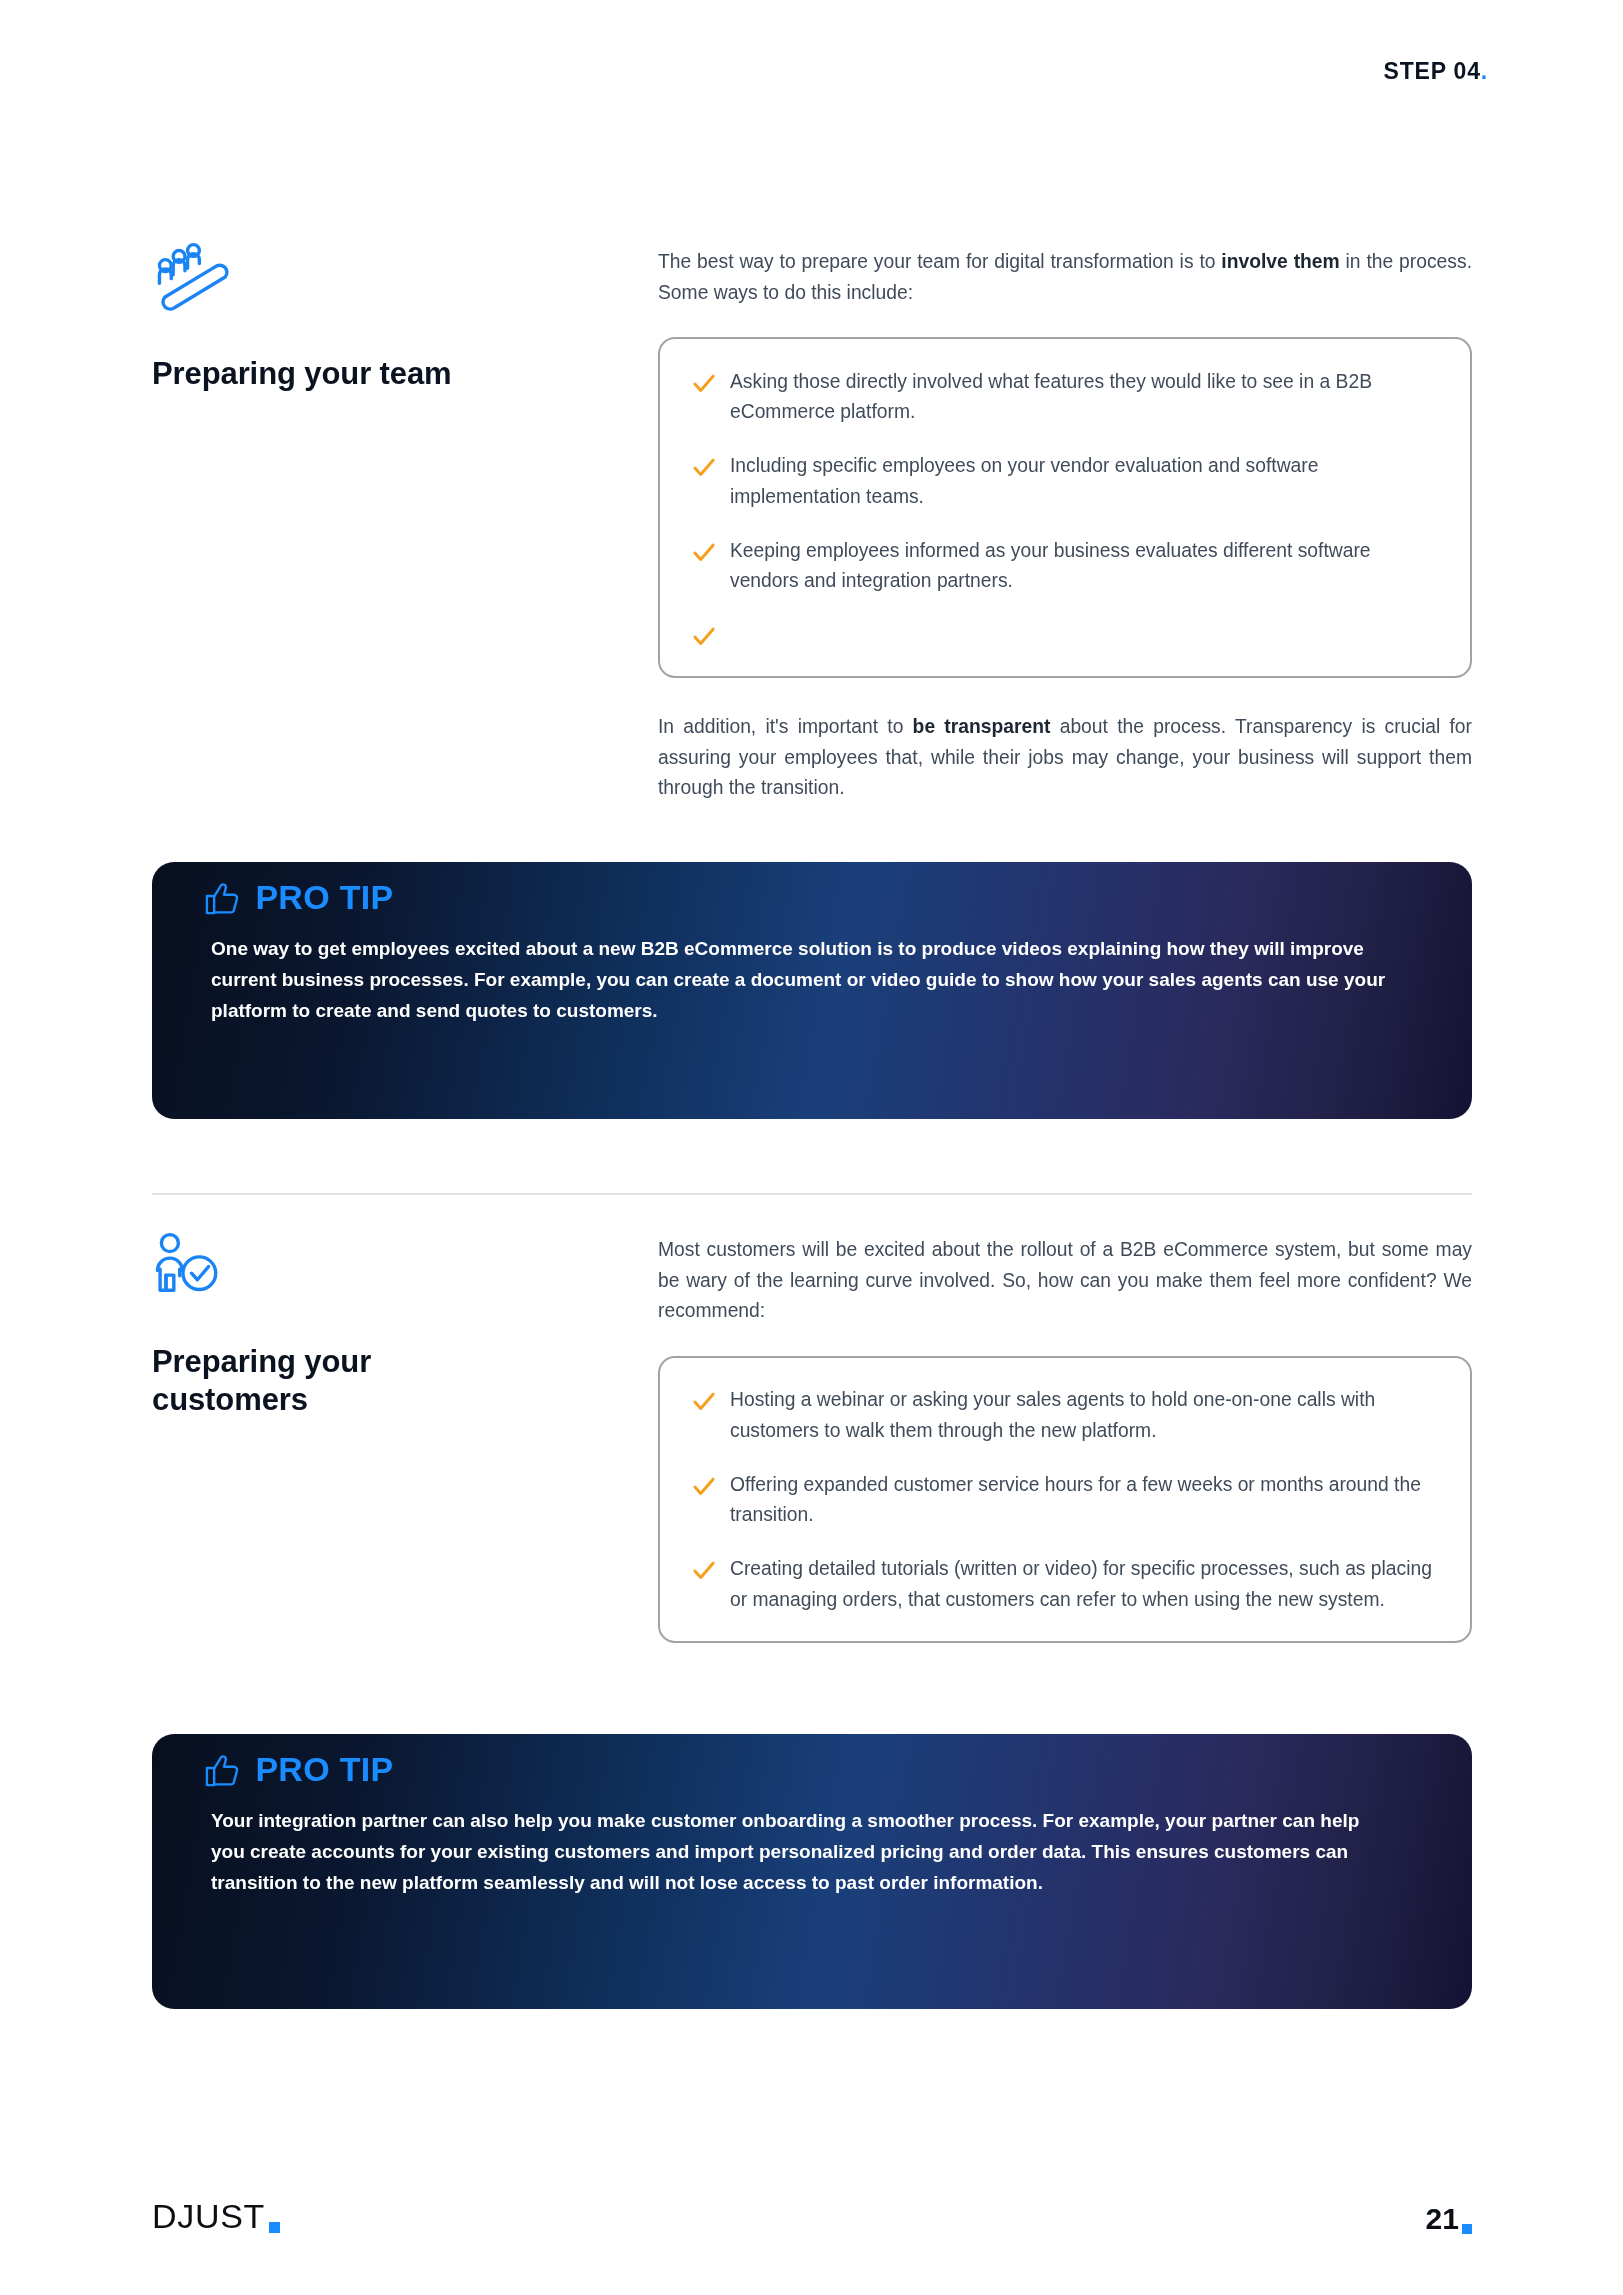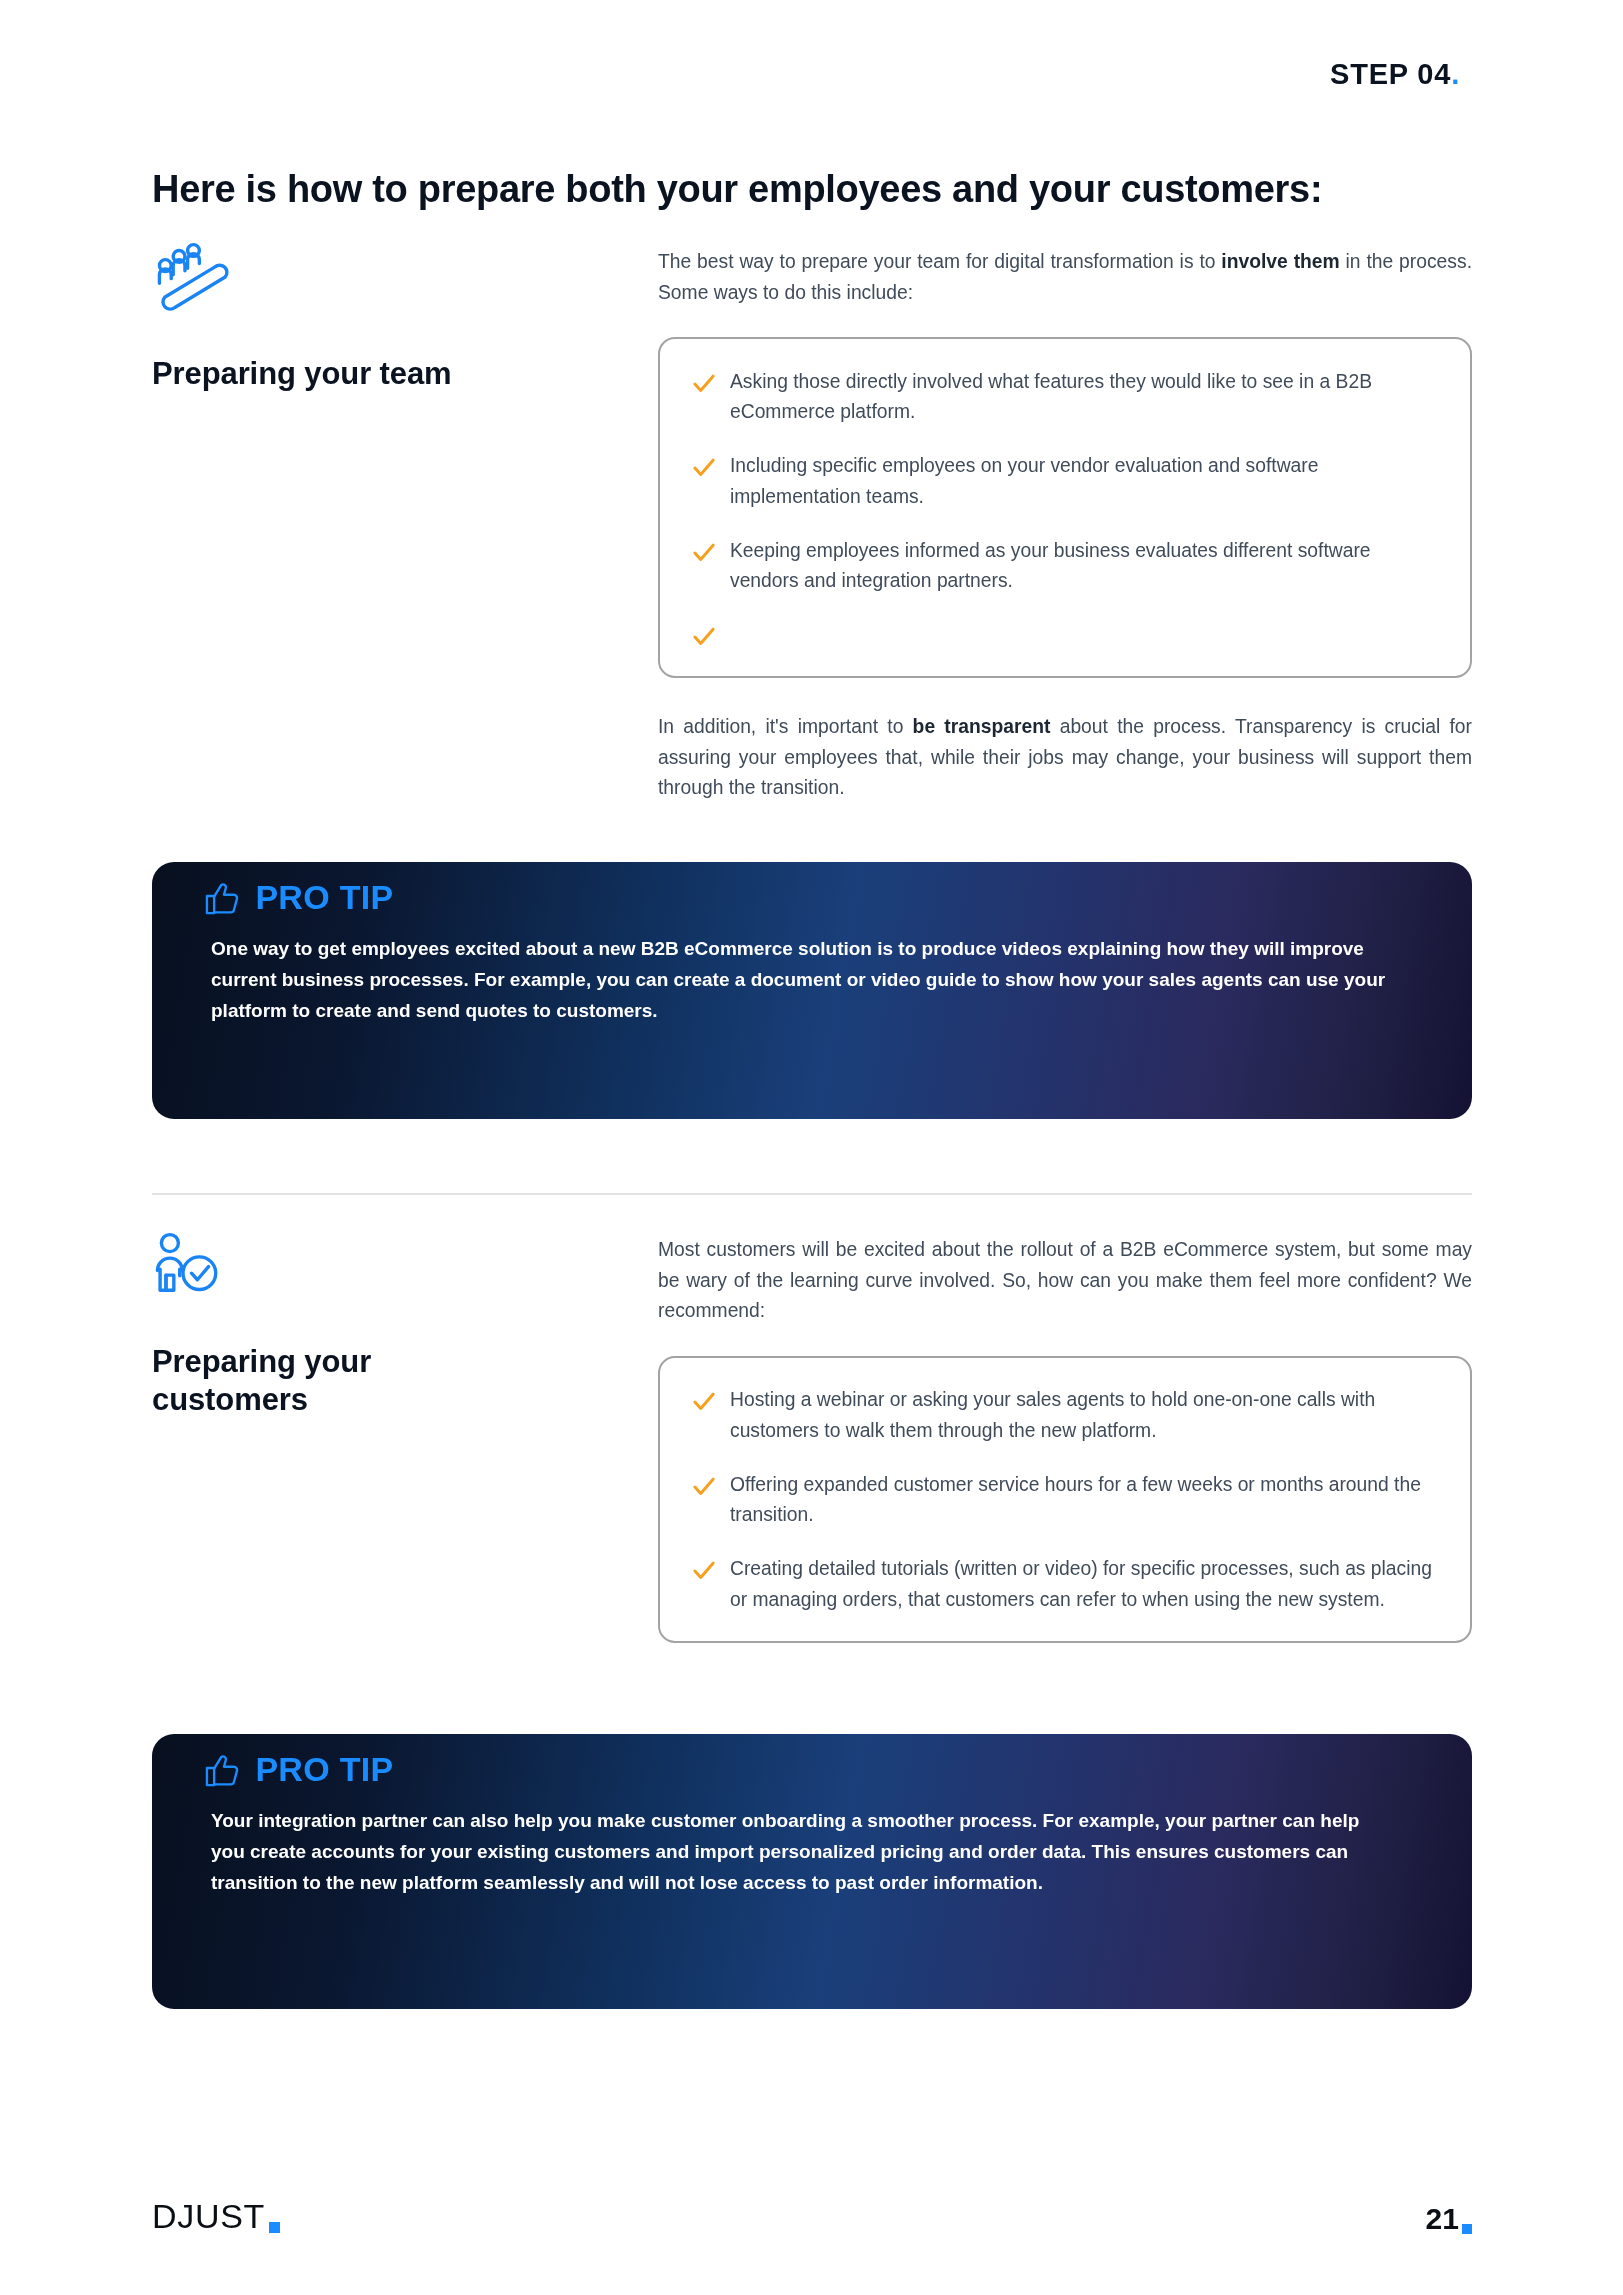--- a/index.html
+++ b/index.html
@@ -20,22 +20,22 @@
     height: 2295px;
     box-sizing: border-box;
     padding: 0;
     overflow: hidden;
   }
 
   
   .step-header {
     position: absolute;
     top: 58px;
-    right: 163px;
-    font-size: 29px;
+    right: 135px;
+    font-size: 23px;
     font-weight: bold;
     letter-spacing: 0.8px;
     color: #0b1320;
   }
   .step-header .dot { color: #1a8cff; }
 
   
   .page-title {
     position: absolute;
     top: 143px;
@@ -223,21 +223,20 @@
 </style>
 </head>
 <body>
 
 <div class="page">
 
   <div class="step-header">
     <span>STEP 04</span><span class="dot">.</span>
   </div>
 
-  <h1 class="page-title">Here is how to prepare both your employees and your customers:</h1>
 
   <div class="section" id="section-team">
     <div class="section-inner">
       <div class="col-left">
         <span class="section-icon">
           <svg viewBox="0 0 120 110" width="79" height="72" fill="none" stroke="#1a84f5" stroke-width="5.2" stroke-linecap="round" stroke-linejoin="round">
             <circle cx="20" cy="36" r="9"></circle>
             <path d="M11 63 V50 a9 9 0 0 1 18 0 V56"></path>
             <circle cx="41" cy="22" r="9"></circle>
             <path d="M32 50 V36 a9 9 0 0 1 18 0 V44"></path>

